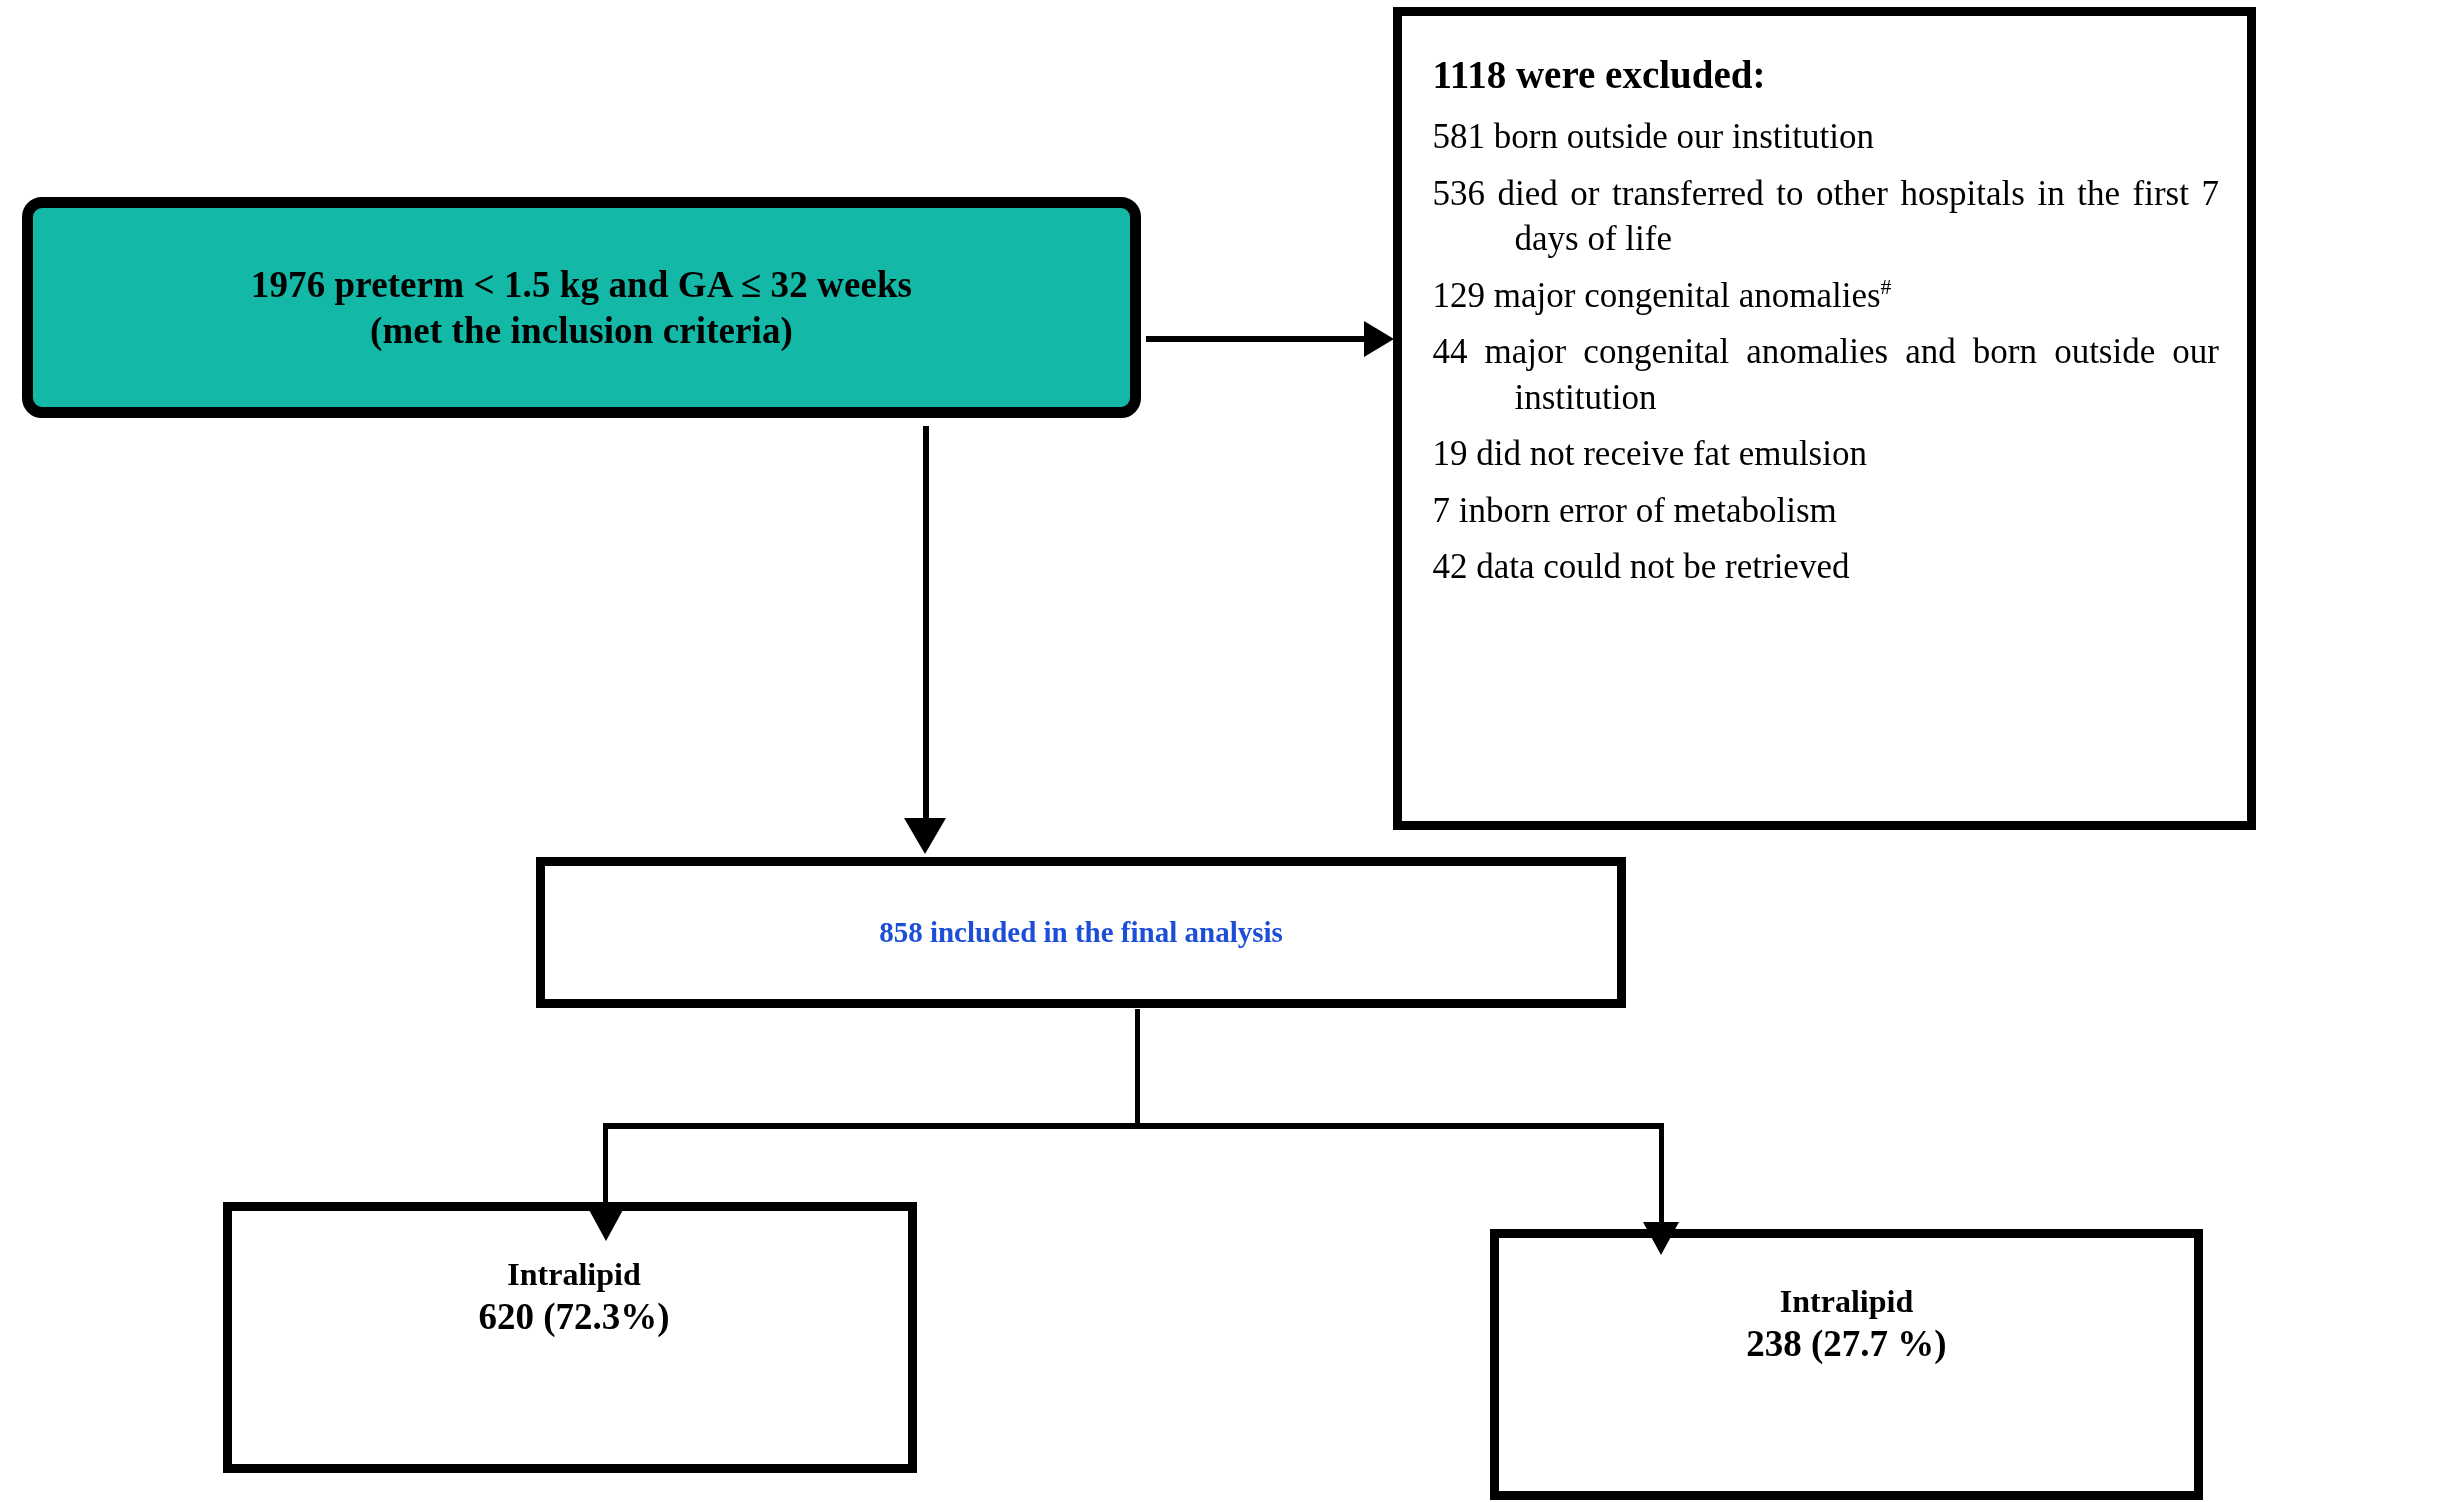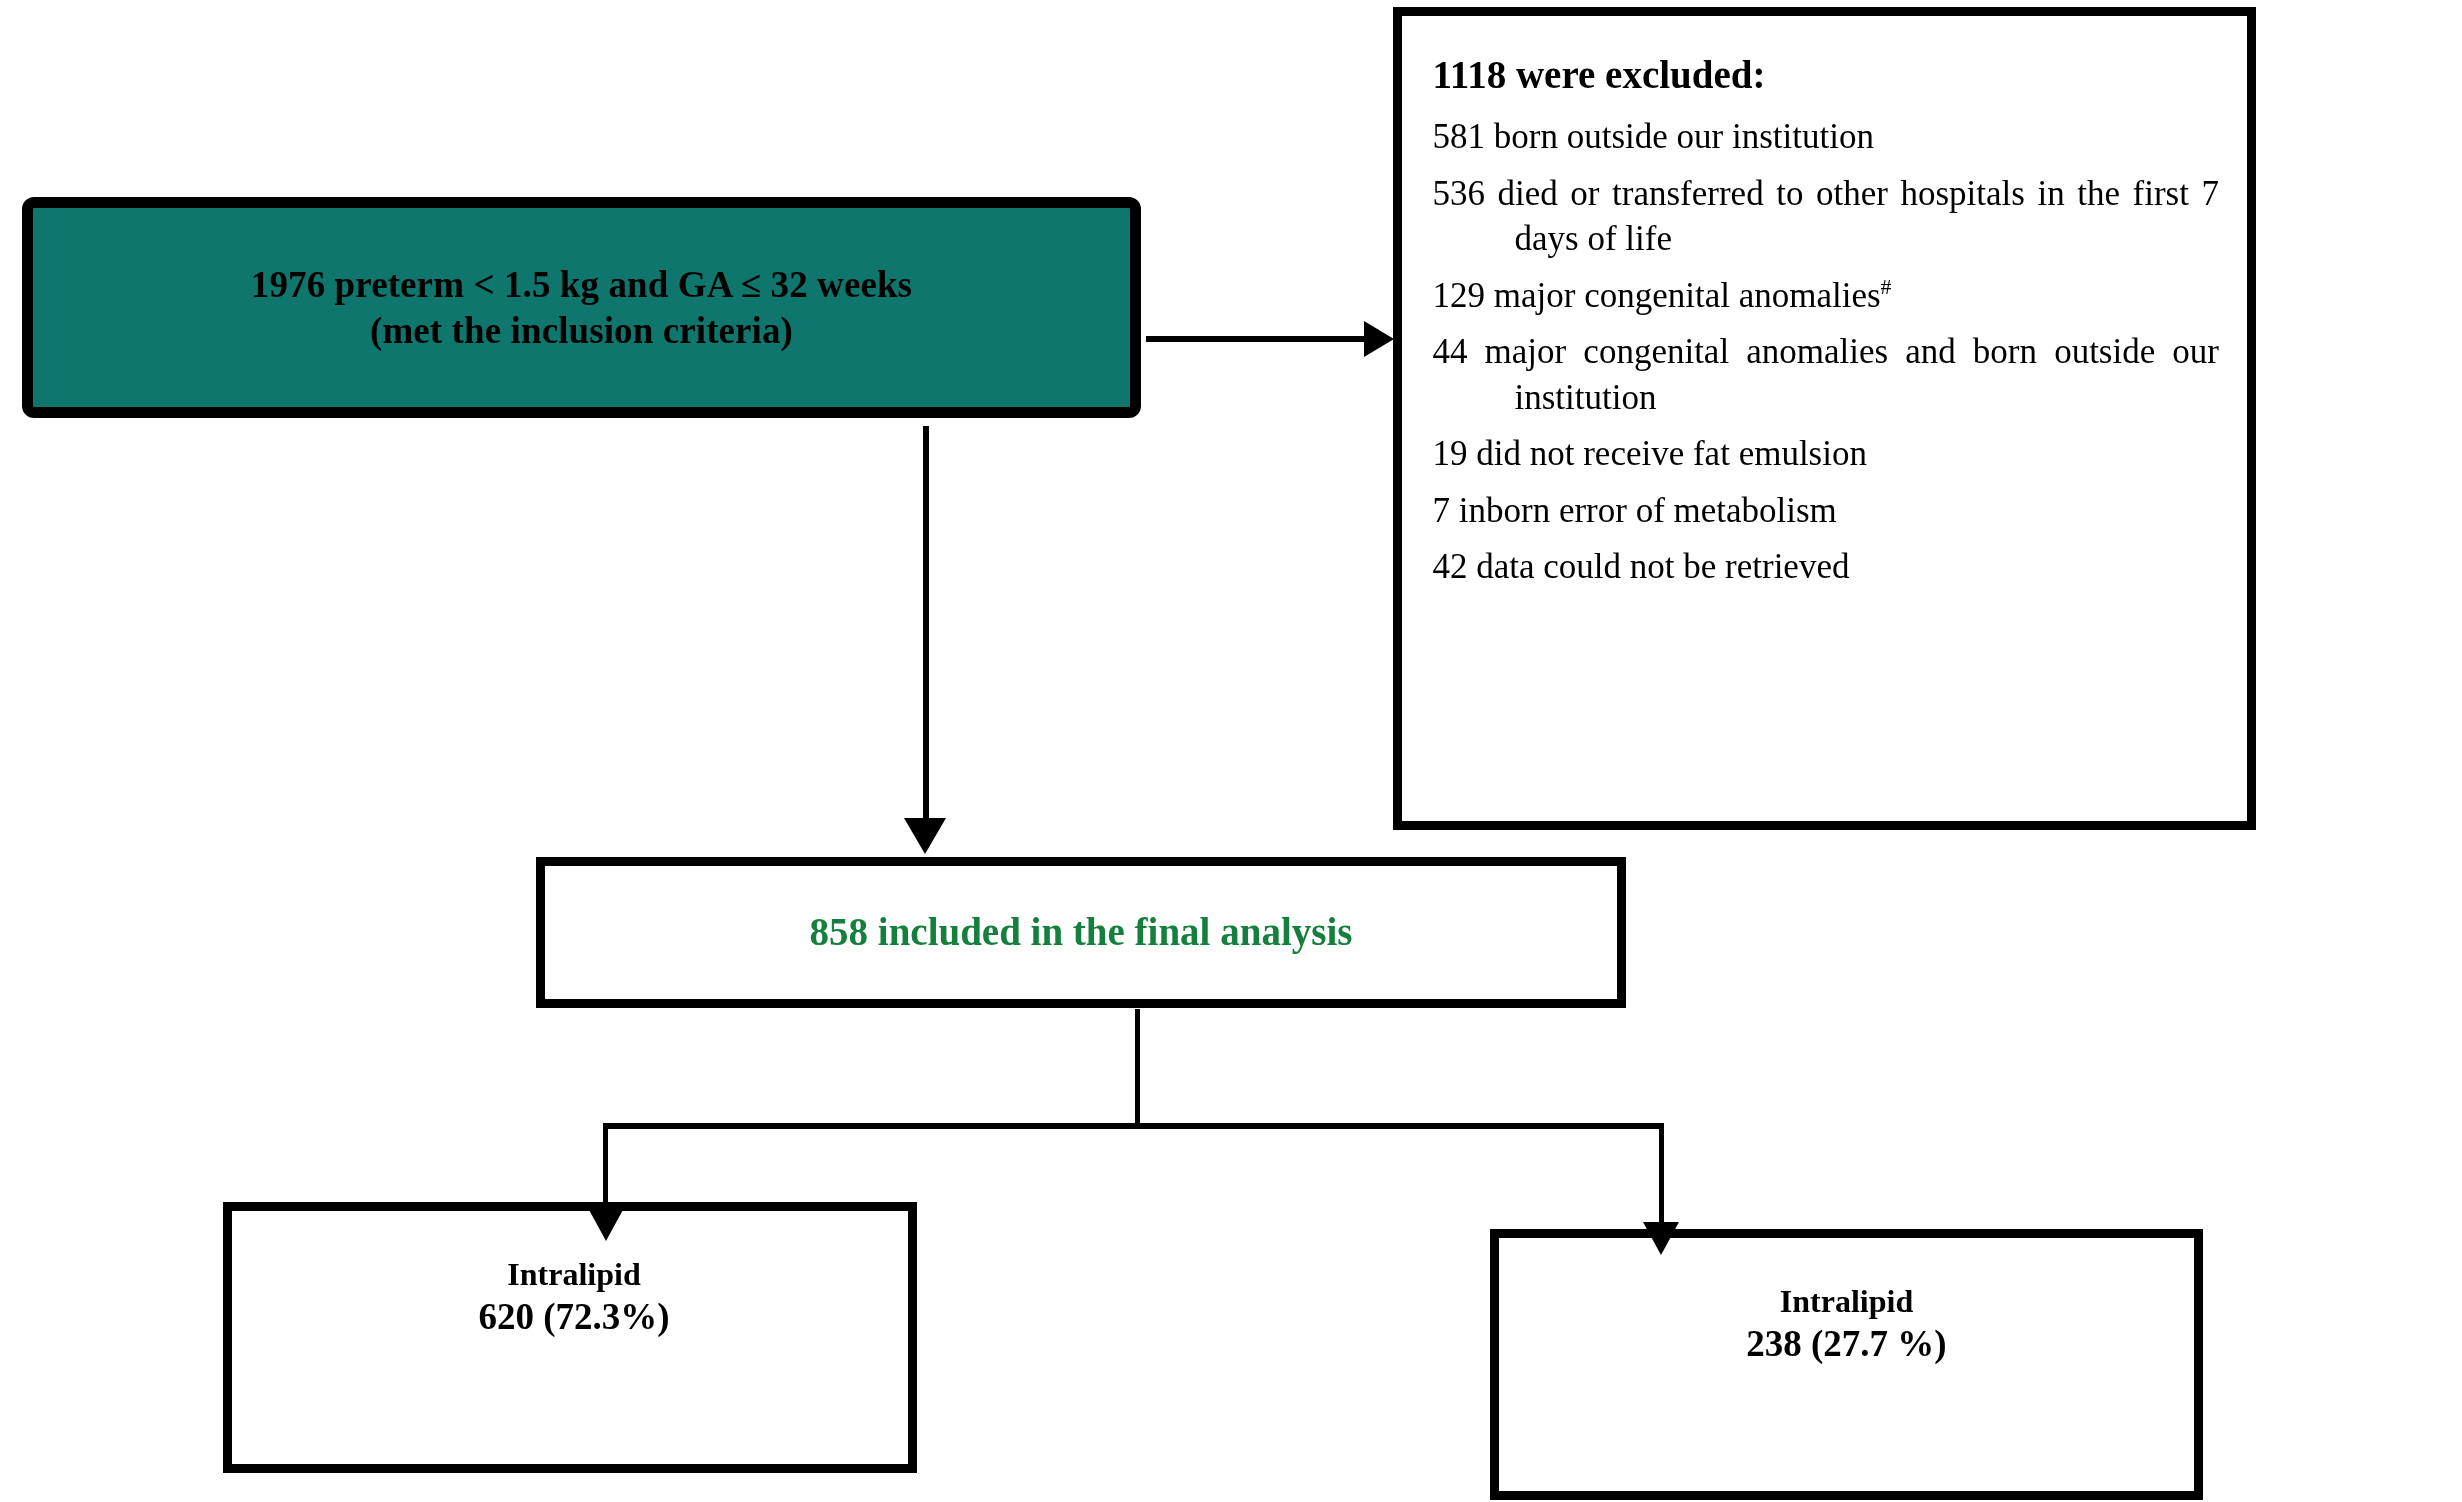--- a/index.html
+++ b/index.html
@@ -17,22 +17,22 @@
   }
 
   
   .box {
     position: absolute;
     box-sizing: border-box;
     background: #ffffff;
     border: 9.7px solid #000000;
   }
   .box.rounded {
-    border-radius: 12px;
-    background: #0f766e;
+    border-radius: 20px;
+    background: #14b8a6;
     border-width: 11px;
   }
   .box-inner {
     width: 100%;
     height: 100%;
     display: flex;
     flex-direction: column;
     align-items: center;
     justify-content: center;
     text-align: center;
@@ -45,23 +45,23 @@
   .hdr-line {
     font-weight: bold;
     font-size: 37px;
     line-height: 1.22;
     color: #000;
     letter-spacing: 0.1px;
     white-space: nowrap;
   }
   .mid-line {
     font-weight: bold;
-    font-size: 39px;
+    font-size: 29px;
     line-height: 1.2;
-    color: #15803d;
+    color: #1d4ed8;
     white-space: nowrap;
   }
   .leaf-title {
     font-weight: bold;
     font-size: 32px;
     line-height: 1.25;
     color: #000;
   }
   .leaf-value {
     font-weight: bold;

